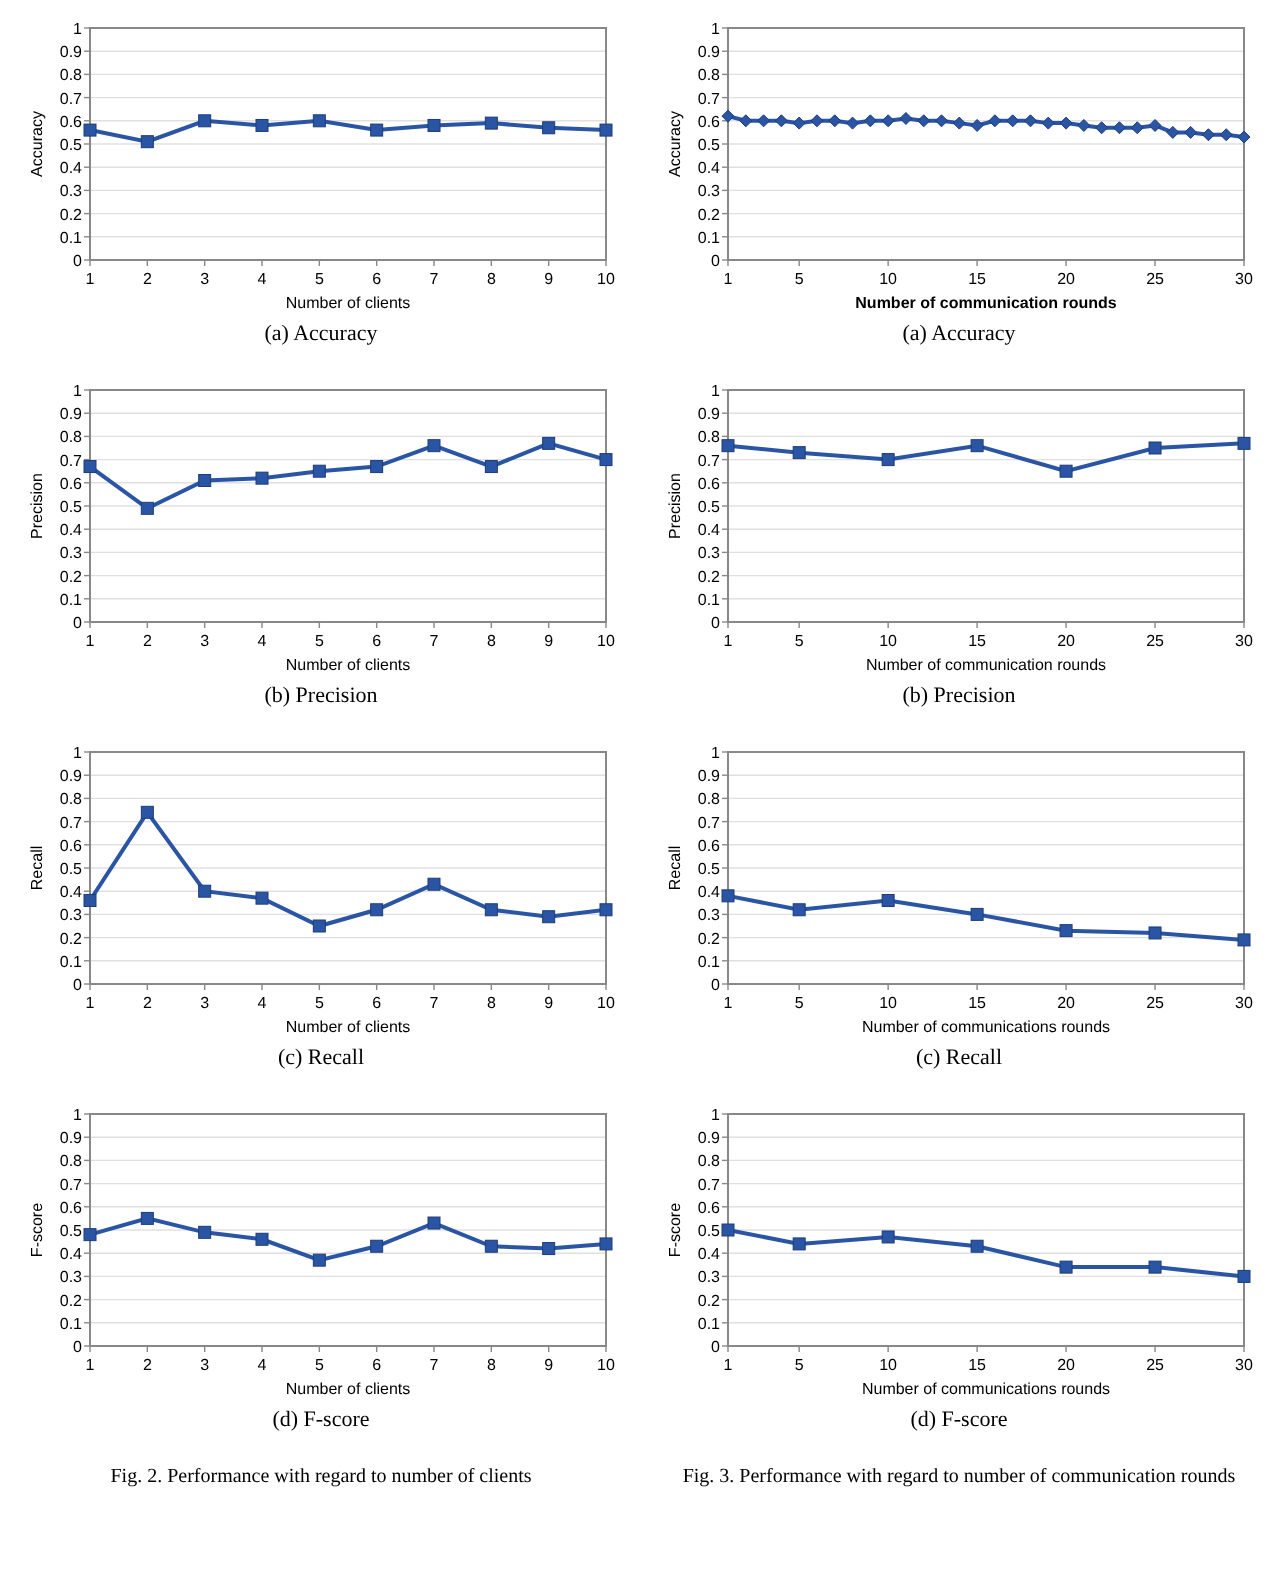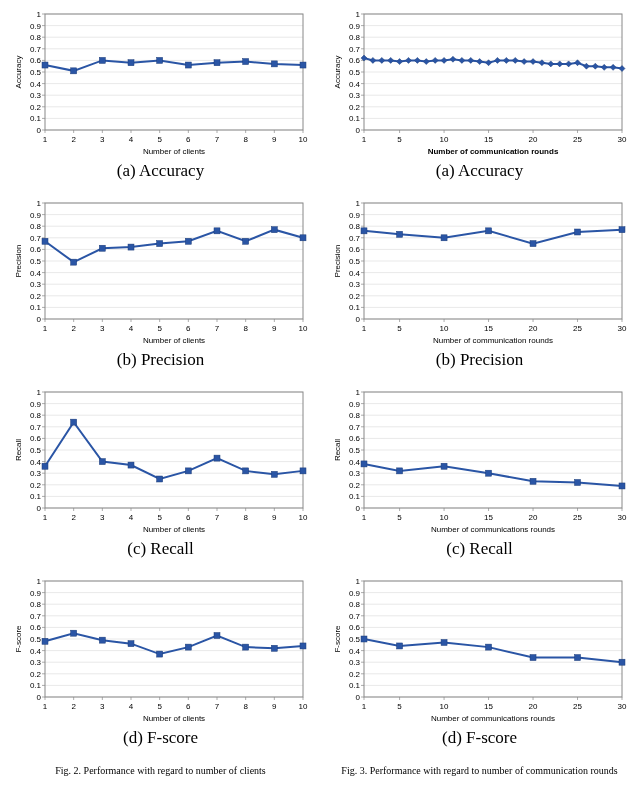--- a/index.html
+++ b/index.html
@@ -16,21 +16,21 @@
     grid-template-columns: 1fr 1fr;
     column-gap: 14px;
     row-gap: 4px;
   }
   .cell {
     display: flex;
     flex-direction: column;
     align-items: center;
   }
   .caption {
-    font-size: 17px;
+    font-size: 11px;
     margin: 3px 0 12px 0;
     text-align: center;
   }
   .figcap {
     font-size: 10px;
     margin-top: 1px;
     text-align: center;
     color: #000;
     white-space: nowrap;
     overflow: hidden;

